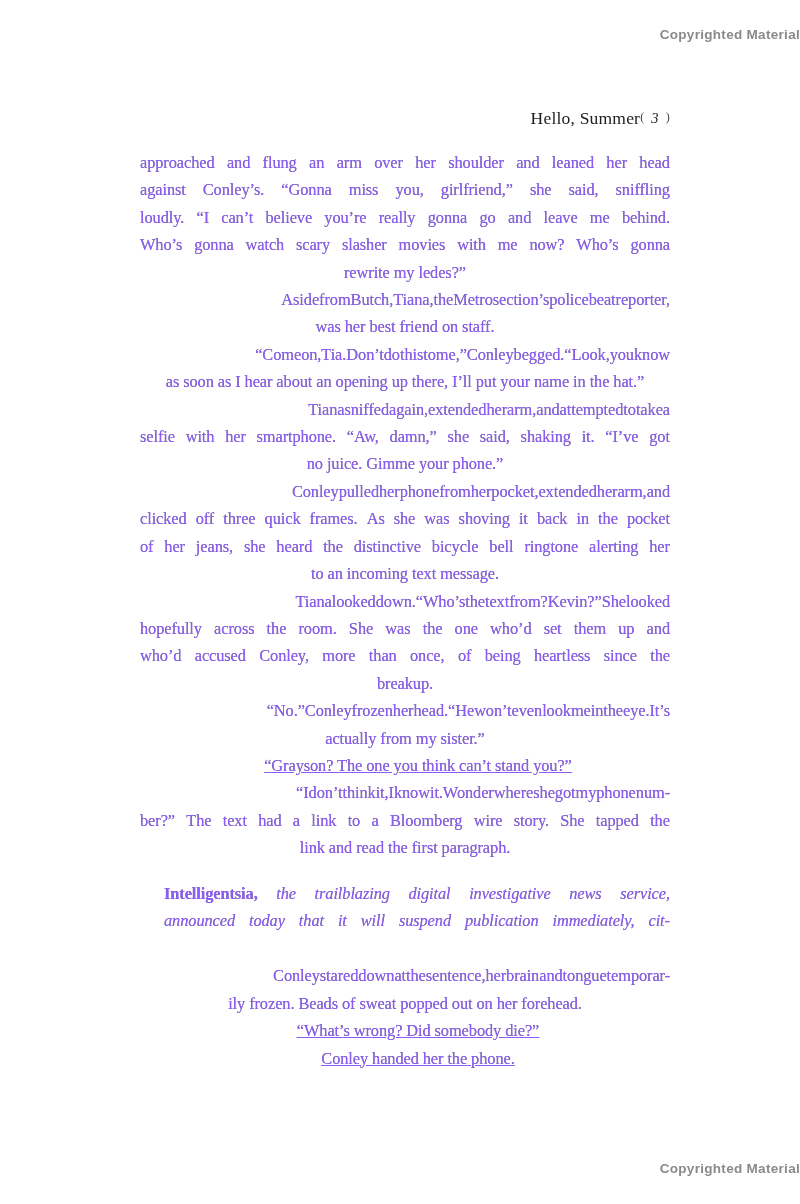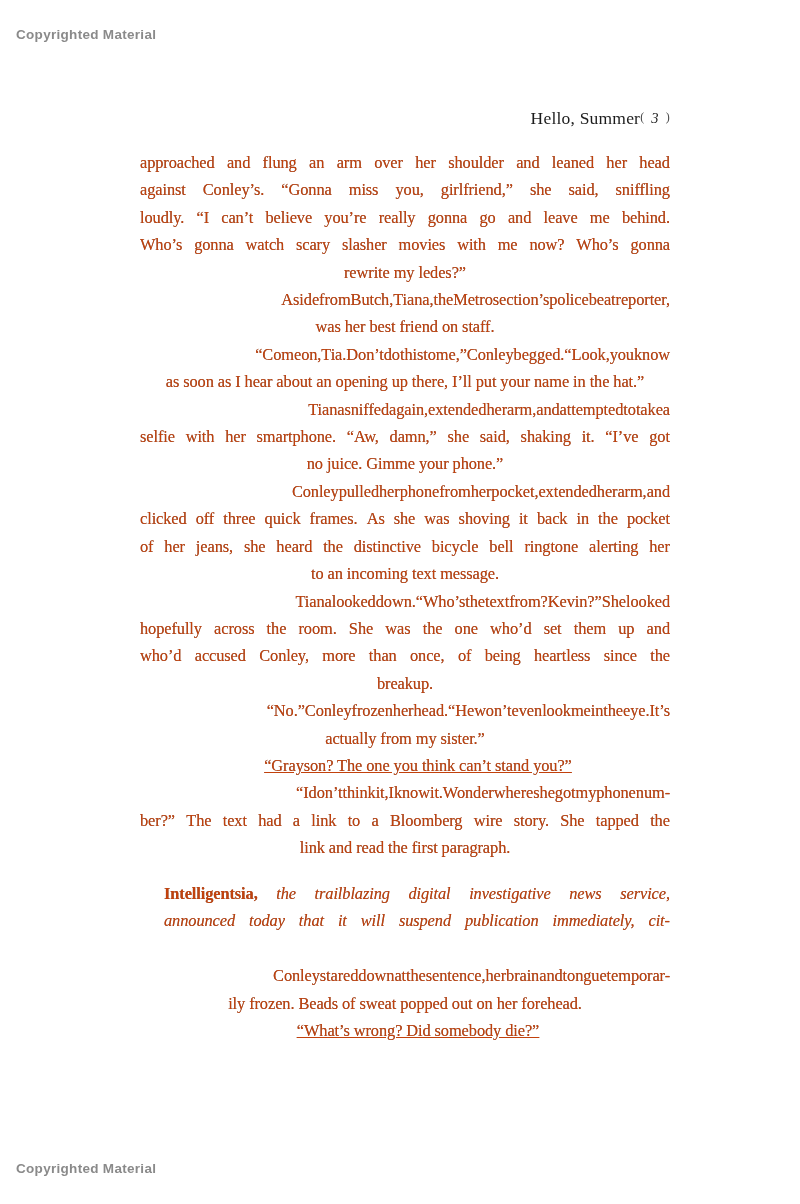--- a/index.html
+++ b/index.html
@@ -4,22 +4,22 @@
 <style>
   html,body{margin:0;padding:0;background:#ffffff;}
   .page{
     position:relative;
     width:800px;height:1204px;
     background:#ffffff;
     font-family:"Liberation Serif",serif;
     overflow:hidden;
   }
   .notice{
-    position:absolute;left:16px;right:0;
-    text-align:left;
+    position:absolute;left:8px;right:0;
+    text-align:right;
     font-family:"Liberation Sans",sans-serif;
     font-weight:bold;
     font-size:13.5px;
     letter-spacing:.3px;
     color:#8a8a8a;
   }
   .notice.top{top:27px;}
   .notice.bottom{top:1161px;}
   .running-header{
     position:absolute;
@@ -31,21 +31,21 @@
   }
   .folio{display:flex;align-items:baseline;gap:7px;}
   .folio-paren{font-size:12px;color:#4a4a4a;position:relative;top:-2px;}
   .folio-num{font-size:14.5px;font-style:italic;}
   .text-block{
     position:absolute;
     left:140px;top:149px;width:530px;
     font-size:16.4px;
     line-height:27.4px;
     letter-spacing:-0.1px;
-    color:#c2410c;
+    color:#8b5cf6;
     text-shadow:0 0 .4px rgba(25,25,25,.55);
   }
   .para{margin:0;}
   .line{display:flex;justify-content:space-between;}
   .line.indent{padding-left:26px;justify-content:flex-end;}
   .line-last{text-align:center;white-space:nowrap;}
   .line-last.indent{padding-left:26px;text-decoration:underline;}
   .quote{
     margin:18px 0 28px 24px;
     font-style:italic;
@@ -367,17 +367,20 @@
           <span>brain</span>
           <span>and</span>
           <span>tongue</span>
           <span>temporar-</span>
         </div>
         <div class="line-last">ily frozen. Beads of sweat popped out on her forehead.</div>
       </div>
       <div class="para">
         <div class="line-last indent">“What’s wrong? Did somebody die?”</div>
       </div>
+      <div class="para">
+        <div class="line-last indent">Conley handed her the phone.</div>
+      </div>
     </div>
 
   <div class="notice bottom">Copyrighted Material</div>
 
 </div>
 
 </body></html>

